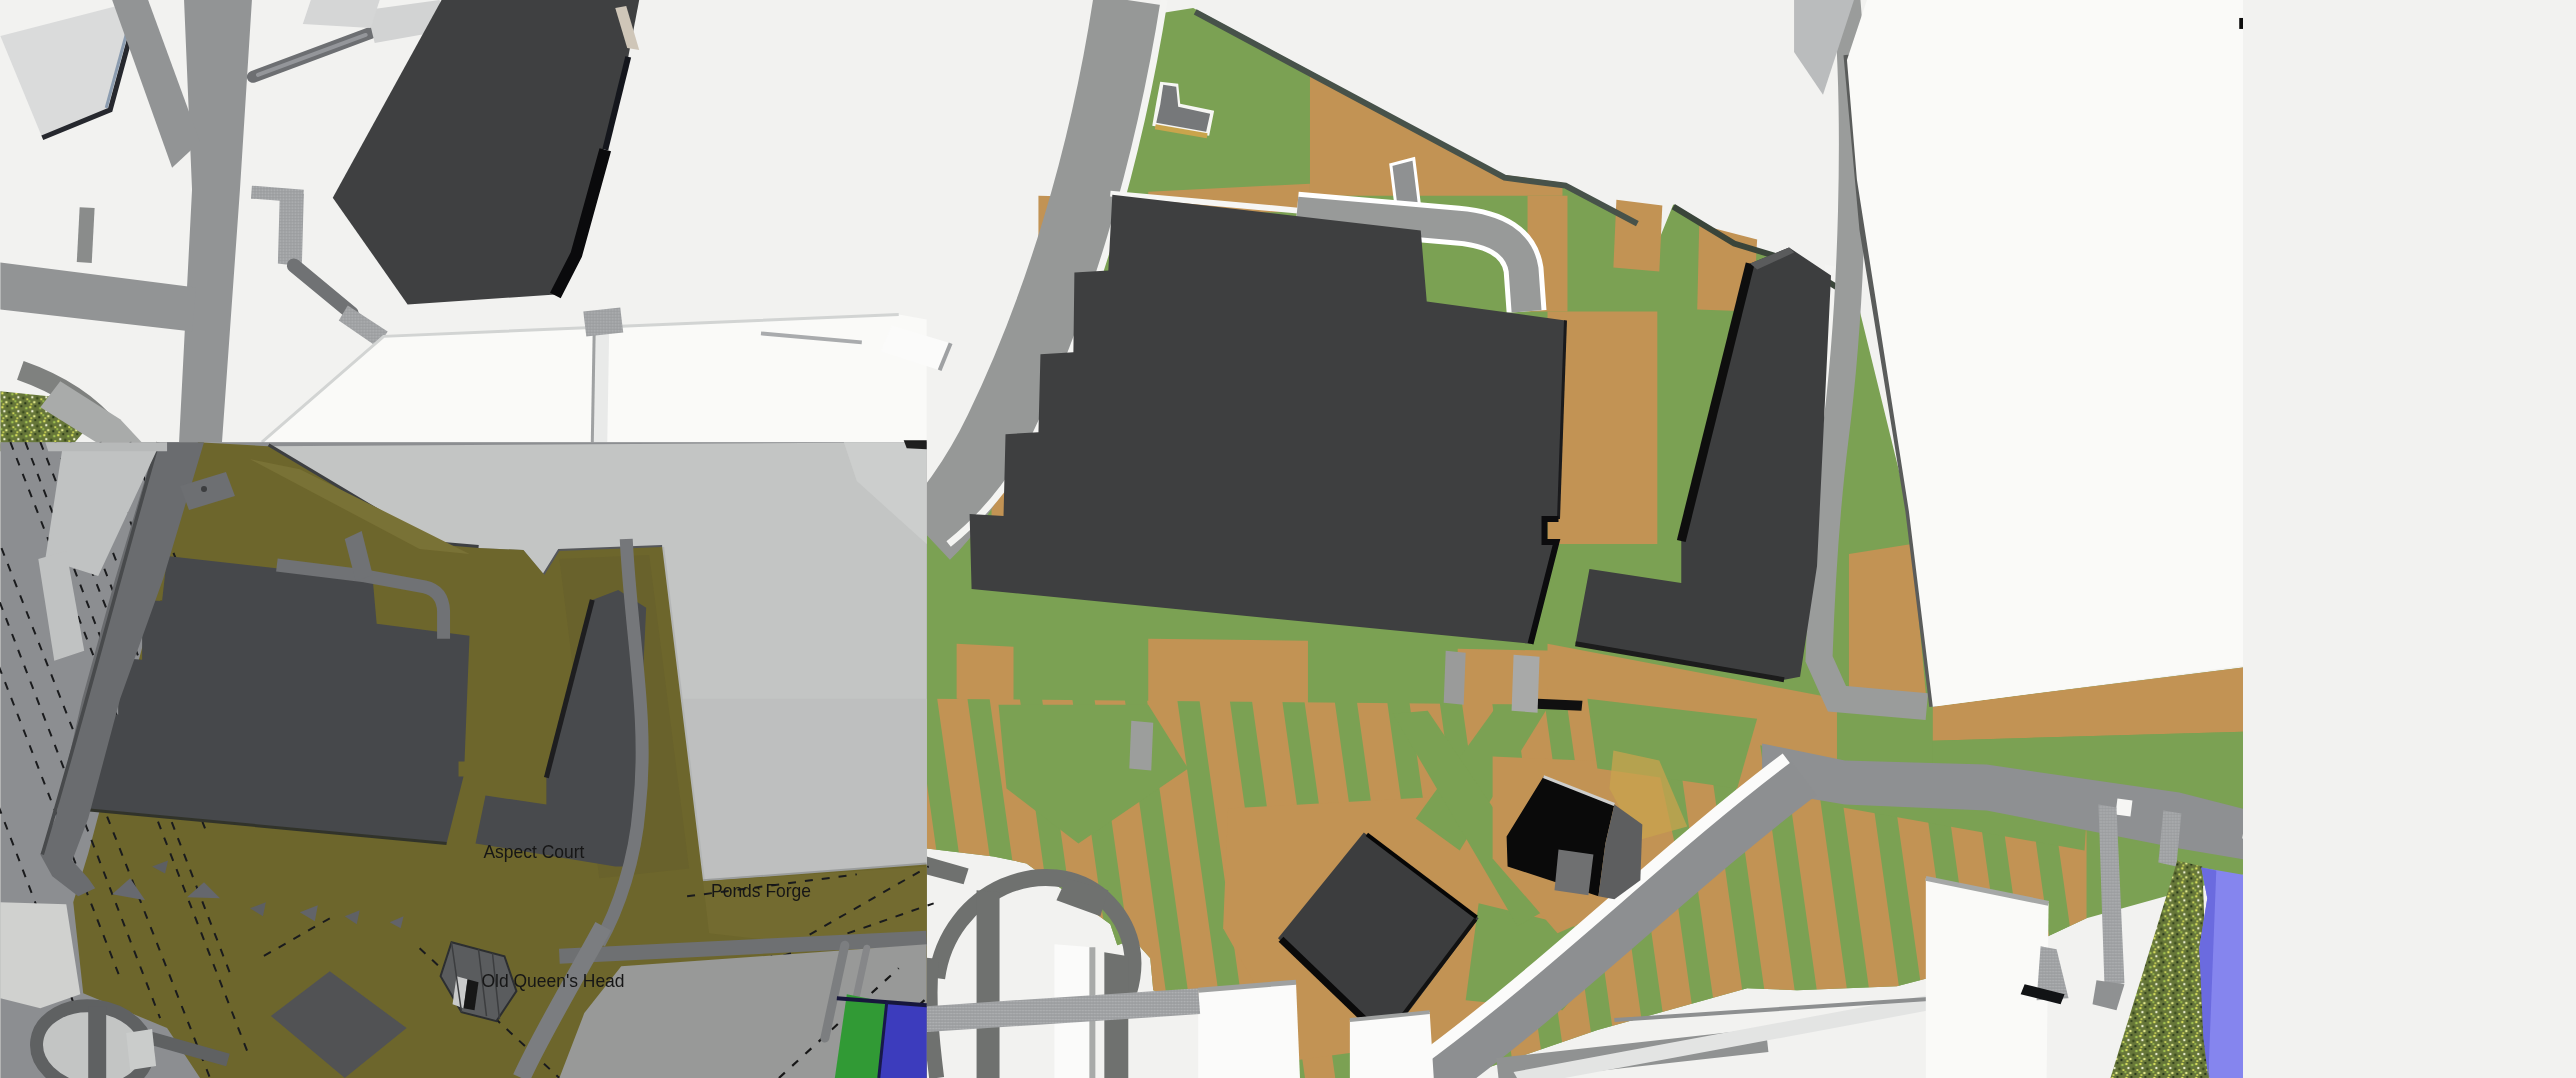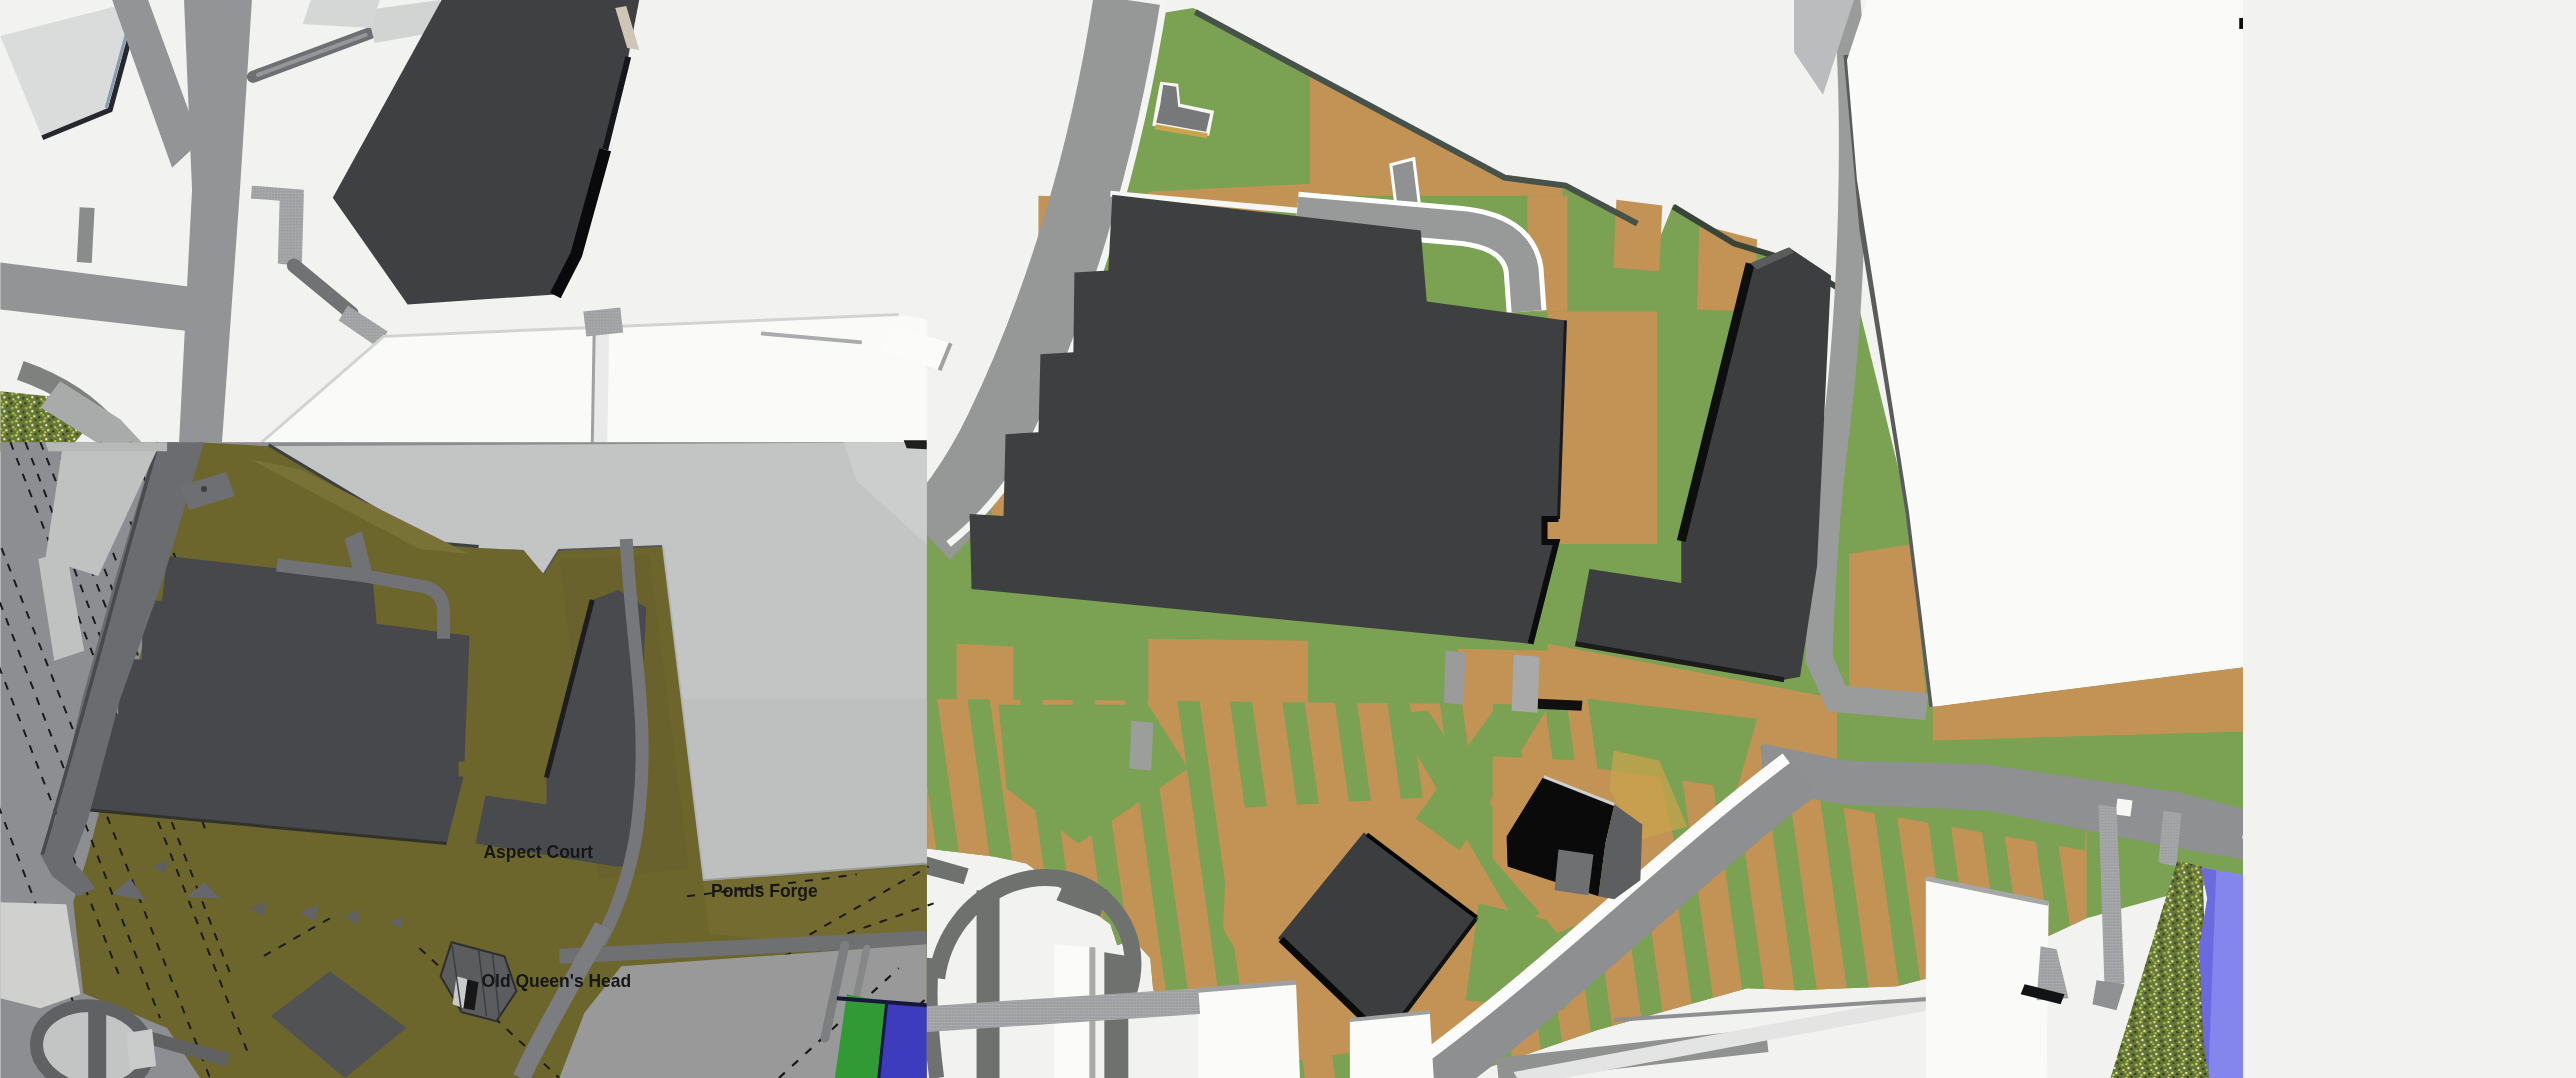--- a/index.html
+++ b/index.html
@@ -1,16 +1,16 @@
 <!DOCTYPE html>
 <html><head>
 <meta charset="utf-8">
 <style>
   html,body{margin:0;padding:0;background:#f2f2f0;}
-  #stage{position:relative;width:2243px;height:1078px;overflow:hidden;font-family:"Liberation Sans",sans-serif;font-weight:bold;}
+  #stage{position:relative;width:2243px;height:1078px;overflow:hidden;font-family:"Liberation Sans",sans-serif;}
   svg{display:block;}
 </style>
 </head>
 <body>
 <div id="stage">
 <svg width="2576" height="1078" viewBox="0 0 2580 1080" xmlns="http://www.w3.org/2000/svg">
 <defs>
   <pattern id="ht" width="6" height="6" patternUnits="userSpaceOnUse">
     <rect width="6" height="6" fill="#b3b5b7"></rect>
     <path d="M0,0H6M0,3H6M0,6H6" stroke="#8e9092" stroke-width="1"></path>

